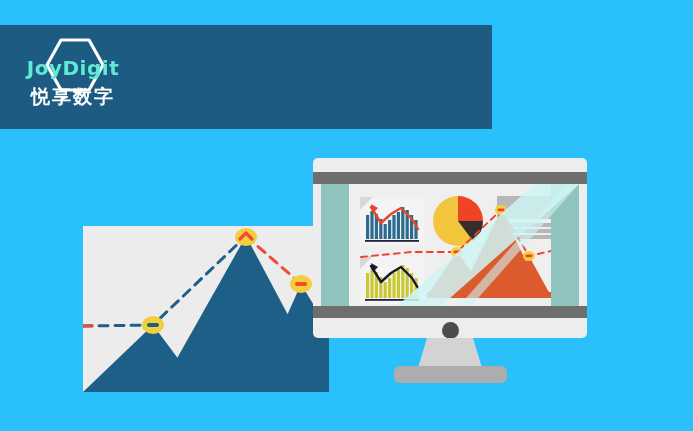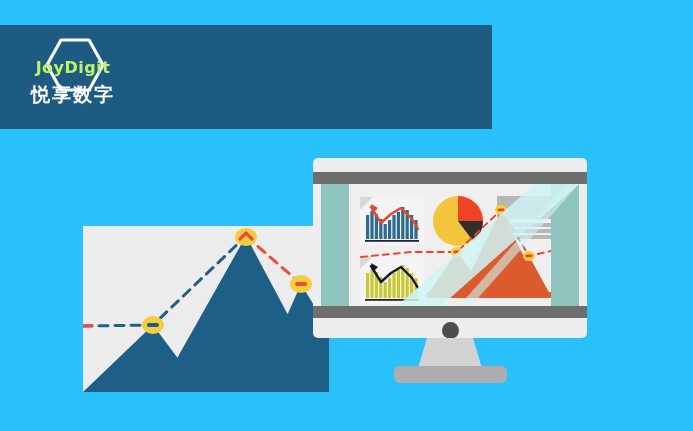--- a/index.html
+++ b/index.html
@@ -20,21 +20,21 @@
   }
   .logo-block{
     position:relative;width:118px;height:92px;margin-left:14px;
     display:flex;flex-direction:column;align-items:center;justify-content:center;
   }
   .hexagon{
     position:absolute;left:30px;top:6px;width:62px;height:56px;
   }
   .logo-word{
     position:relative;z-index:2;
-    color:#bef264;font-size:16px;font-weight:bold;
+    color:#5eead4;font-size:20px;font-weight:bold;
     letter-spacing:0.5px;line-height:1;
     margin-top:10px;
     font-family:"DejaVu Sans",sans-serif;
   }
   .logo-cn{
     position:relative;z-index:2;
     color:#ffffff;font-size:19px;font-weight:bold;
     letter-spacing:2px;margin-top:9px;line-height:1;
   }
   .banner-title{

